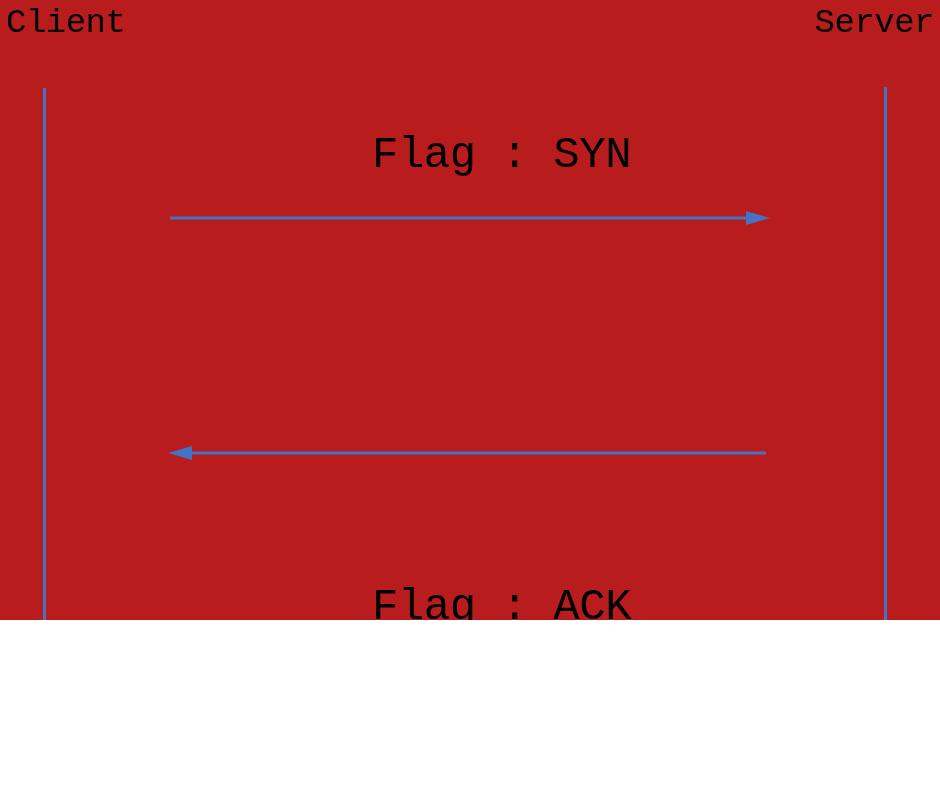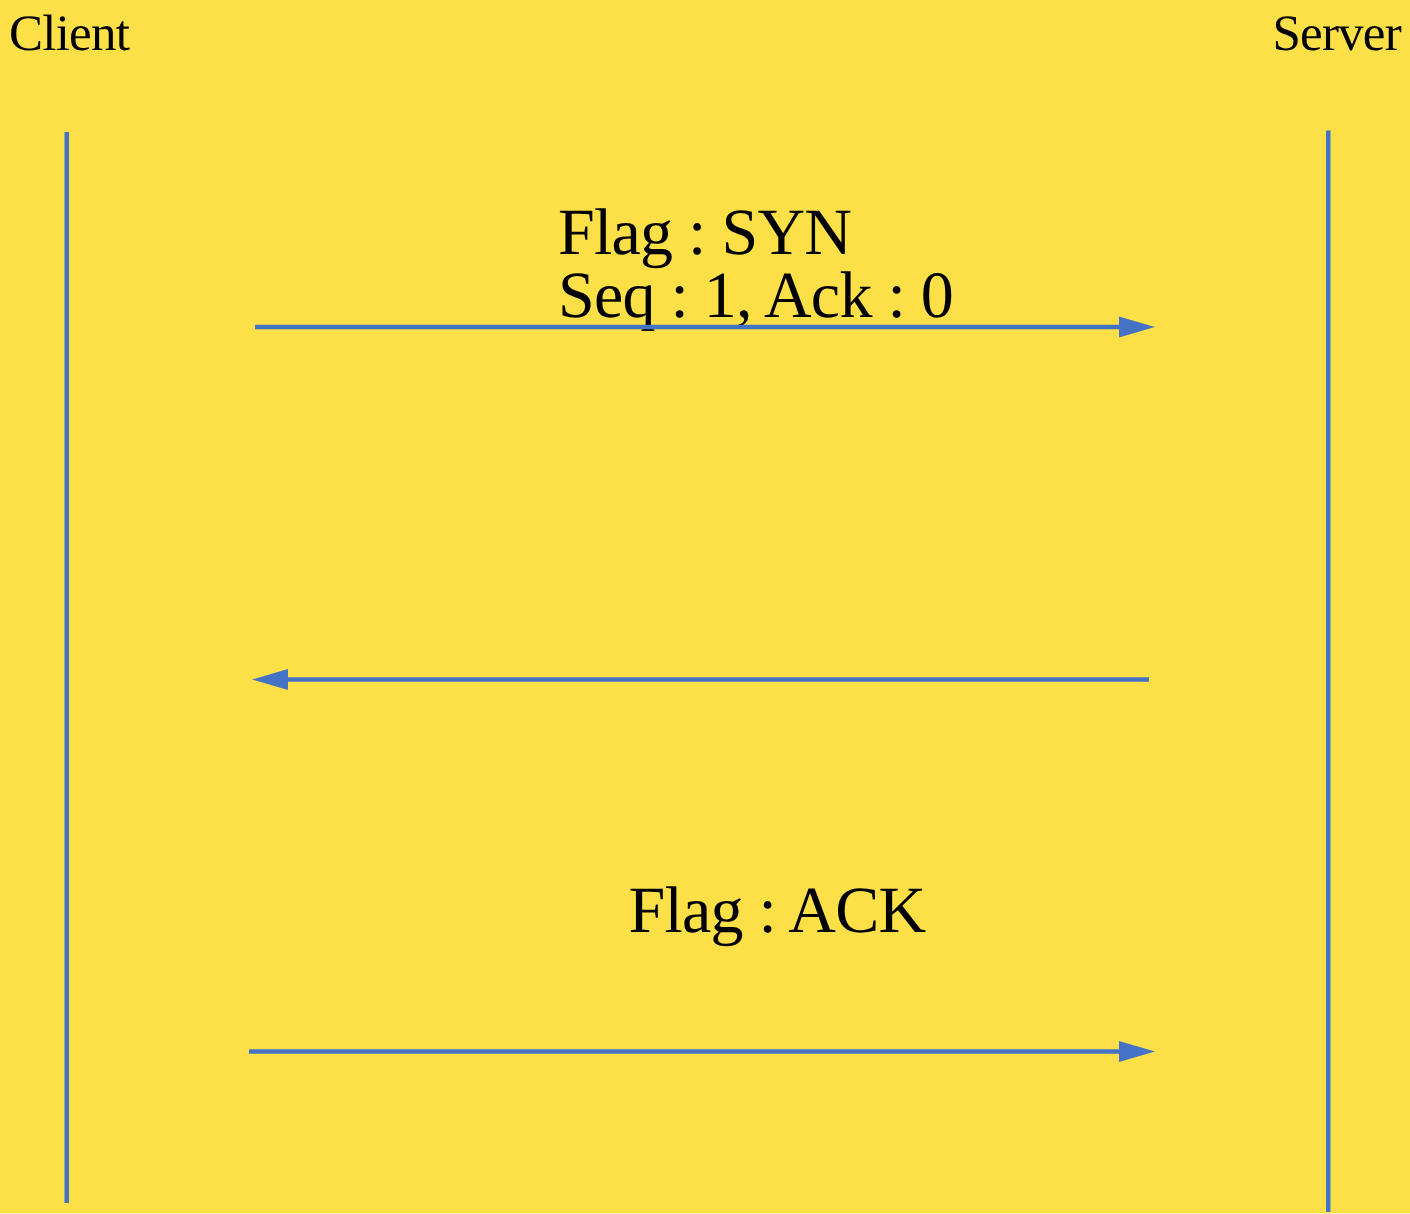--- a/index.html
+++ b/index.html
@@ -3,24 +3,24 @@
 <meta charset="utf-8">
 <style>
   html, body {
     margin: 0;
     padding: 0;
     background: #ffffff;
   }
   .canvas {
     position: relative;
     width: 940px;
-    height: 809px;
-    background: #fde047;
+    height: 620px;
+    background: #b91c1c;
     overflow: hidden;
-    font-family: Liberation Serif, serif;
+    font-family: Liberation Mono, monospace;
     color: #000000;
   }
   .actor {
     position: absolute;
     top: 4px;
     font-size: 34px;
     letter-spacing: -0.5px;
     color: #000000;
     white-space: nowrap;
   }
@@ -37,21 +37,21 @@
     position: absolute;
     left: 372px;
     font-size: 44px;
     line-height: 42px;
     letter-spacing: -0.5px;
     color: #000000;
     white-space: nowrap;
   }
   .msg-text.m1 { top: 134px; }
   .msg-text.m2 { top: 356px; }
-  .msg-text.m3 { top: 586px; margin-left: 47px; }
+  .msg-text.m3 { top: 586px; }
   .arrow {
     position: absolute;
     left: 166px;
     width: 606px;
     height: 18px;
     display: block;
   }
   .arrow.a1 { top: 209px; }
   .arrow.a2 { top: 444px; }
   .arrow.a3 { top: 692px; }
@@ -64,21 +64,20 @@
   <div class="actor client">Client</div>
 
   <div class="actor server">Server</div>
 
   <div class="lifeline client"></div>
 
   <div class="lifeline server"></div>
 
   <div class="msg-text m1">
     <div>Flag : SYN</div>
-    <div>Seq : 1, Ack : 0</div>
   </div>
   <svg class="arrow a1" viewBox="0 0 606 18">
     <line x1="4" y1="9" x2="582" y2="9" stroke="#4472C4" stroke-width="3"></line>
     <polygon points="580,2 604,9 580,16" fill="#4472C4"></polygon>
   </svg>
 
   <div class="msg-text m2">
   </div>
   <svg class="arrow a2" viewBox="0 0 606 18">
     <line x1="24" y1="9" x2="600" y2="9" stroke="#4472C4" stroke-width="3"></line>

